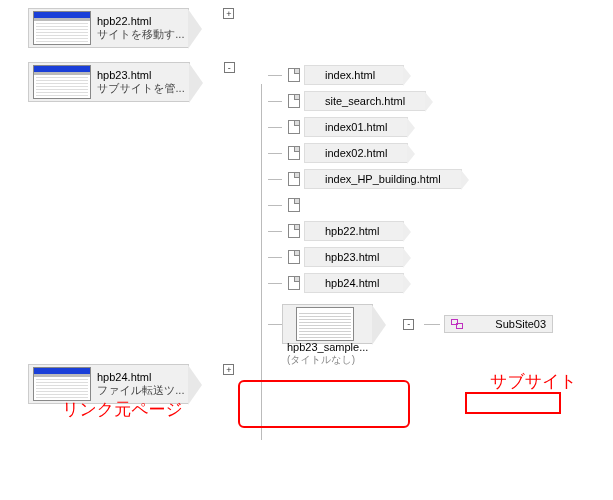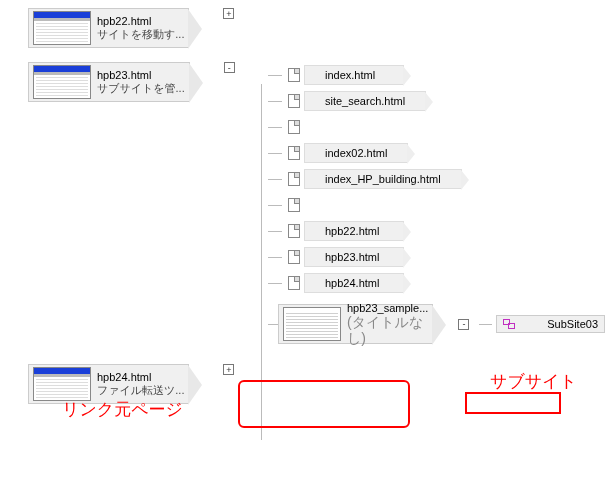--- a/index.html
+++ b/index.html
@@ -74,21 +74,21 @@
     top: 4px;
   }
   .node-text {
     display: flex;
     flex-direction: column;
     line-height: 1.15;
     font-size: 11px;
     color: #000;
   }
   .node-text .sub { color: #444; }
-  .node-text .gray { color: #888; font-size: 14px; }
+  .node-text .gray { color: #888; font-size: 10px; }
   .toggle {
     width: 11px;
     height: 11px;
     border: 1px solid #777;
     background: #fff;
     display: inline-flex;
     align-items: center;
     justify-content: center;
     font-size: 9px;
     line-height: 8px;
@@ -270,20 +270,23 @@
   <div class="child-item">
       <span class="conn"></span>
       <div class="doc-icon"></div>
       <div class="child-label">
         <span>site_search.html</span>
       </div>
     </div>
   <div class="child-item">
       <span class="conn"></span>
       <div class="doc-icon"></div>
+      <div class="child-label">
+        <span>index01.html</span>
+      </div>
     </div>
   <div class="child-item">
       <span class="conn"></span>
       <div class="doc-icon"></div>
       <div class="child-label">
         <span>index02.html</span>
       </div>
     </div>
   <div class="child-item">
       <span class="conn"></span>
@@ -313,21 +316,21 @@
   <div class="child-item">
       <span class="conn"></span>
       <div class="doc-icon"></div>
       <div class="child-label">
         <span>hpb24.html</span>
       </div>
     </div>
 
   <div class="child-item" style="height:44px;margin-top:6px;">
     <span class="conn"></span>
-    <div class="node-box" style="margin-left:-6px;">
+    <div class="node-box" style="margin-left:-6px;flex-direction:column;">
       <div class="thumb thumb-txt">
           <div class="thumb-content"></div>
         </div>
       <div class="node-text">
         <span>hpb23_sample...</span>
         <span class="gray">(タイトルなし)</span>
       </div>
     </div>
     <span style="width:24px"></span>
     <span class="toggle">-</span>

